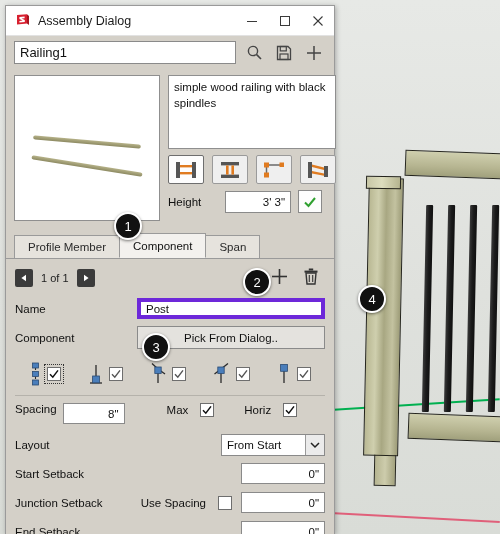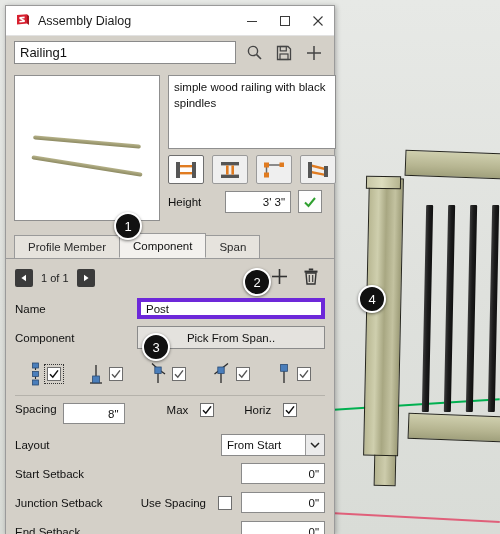--- a/index.html
+++ b/index.html
@@ -375,21 +375,21 @@
           </div>
         </div>
 
         <div class="form-row">
           <div class="form-lbl">Name</div>
           <div class="text-field">Post</div>
         </div>
 
         <div class="form-row">
           <div class="form-lbl">Component</div>
-          <div class="pick-btn">Pick From Span..</div>
+          <div class="pick-btn">Pick From Dialog..</div>
         </div>
 
         <div class="place-strip">
           <div class="place-item">
             <svg width="13" height="24" viewBox="0 0 13 24">
               <line x1="6.5" y1="1" x2="6.5" y2="23" stroke="#2a2a2a" stroke-width="1.1" stroke-dasharray="2.5,2"></line>
               <rect x="3.5" y="1" width="6" height="5" fill="#4a7ebb" stroke="#2a4a72" stroke-width=".8"></rect>
               <rect x="3.5" y="9.5" width="6" height="5" fill="#4a7ebb" stroke="#2a4a72" stroke-width=".8"></rect>
               <rect x="3.5" y="18" width="6" height="5" fill="#4a7ebb" stroke="#2a4a72" stroke-width=".8"></rect>
             </svg>

